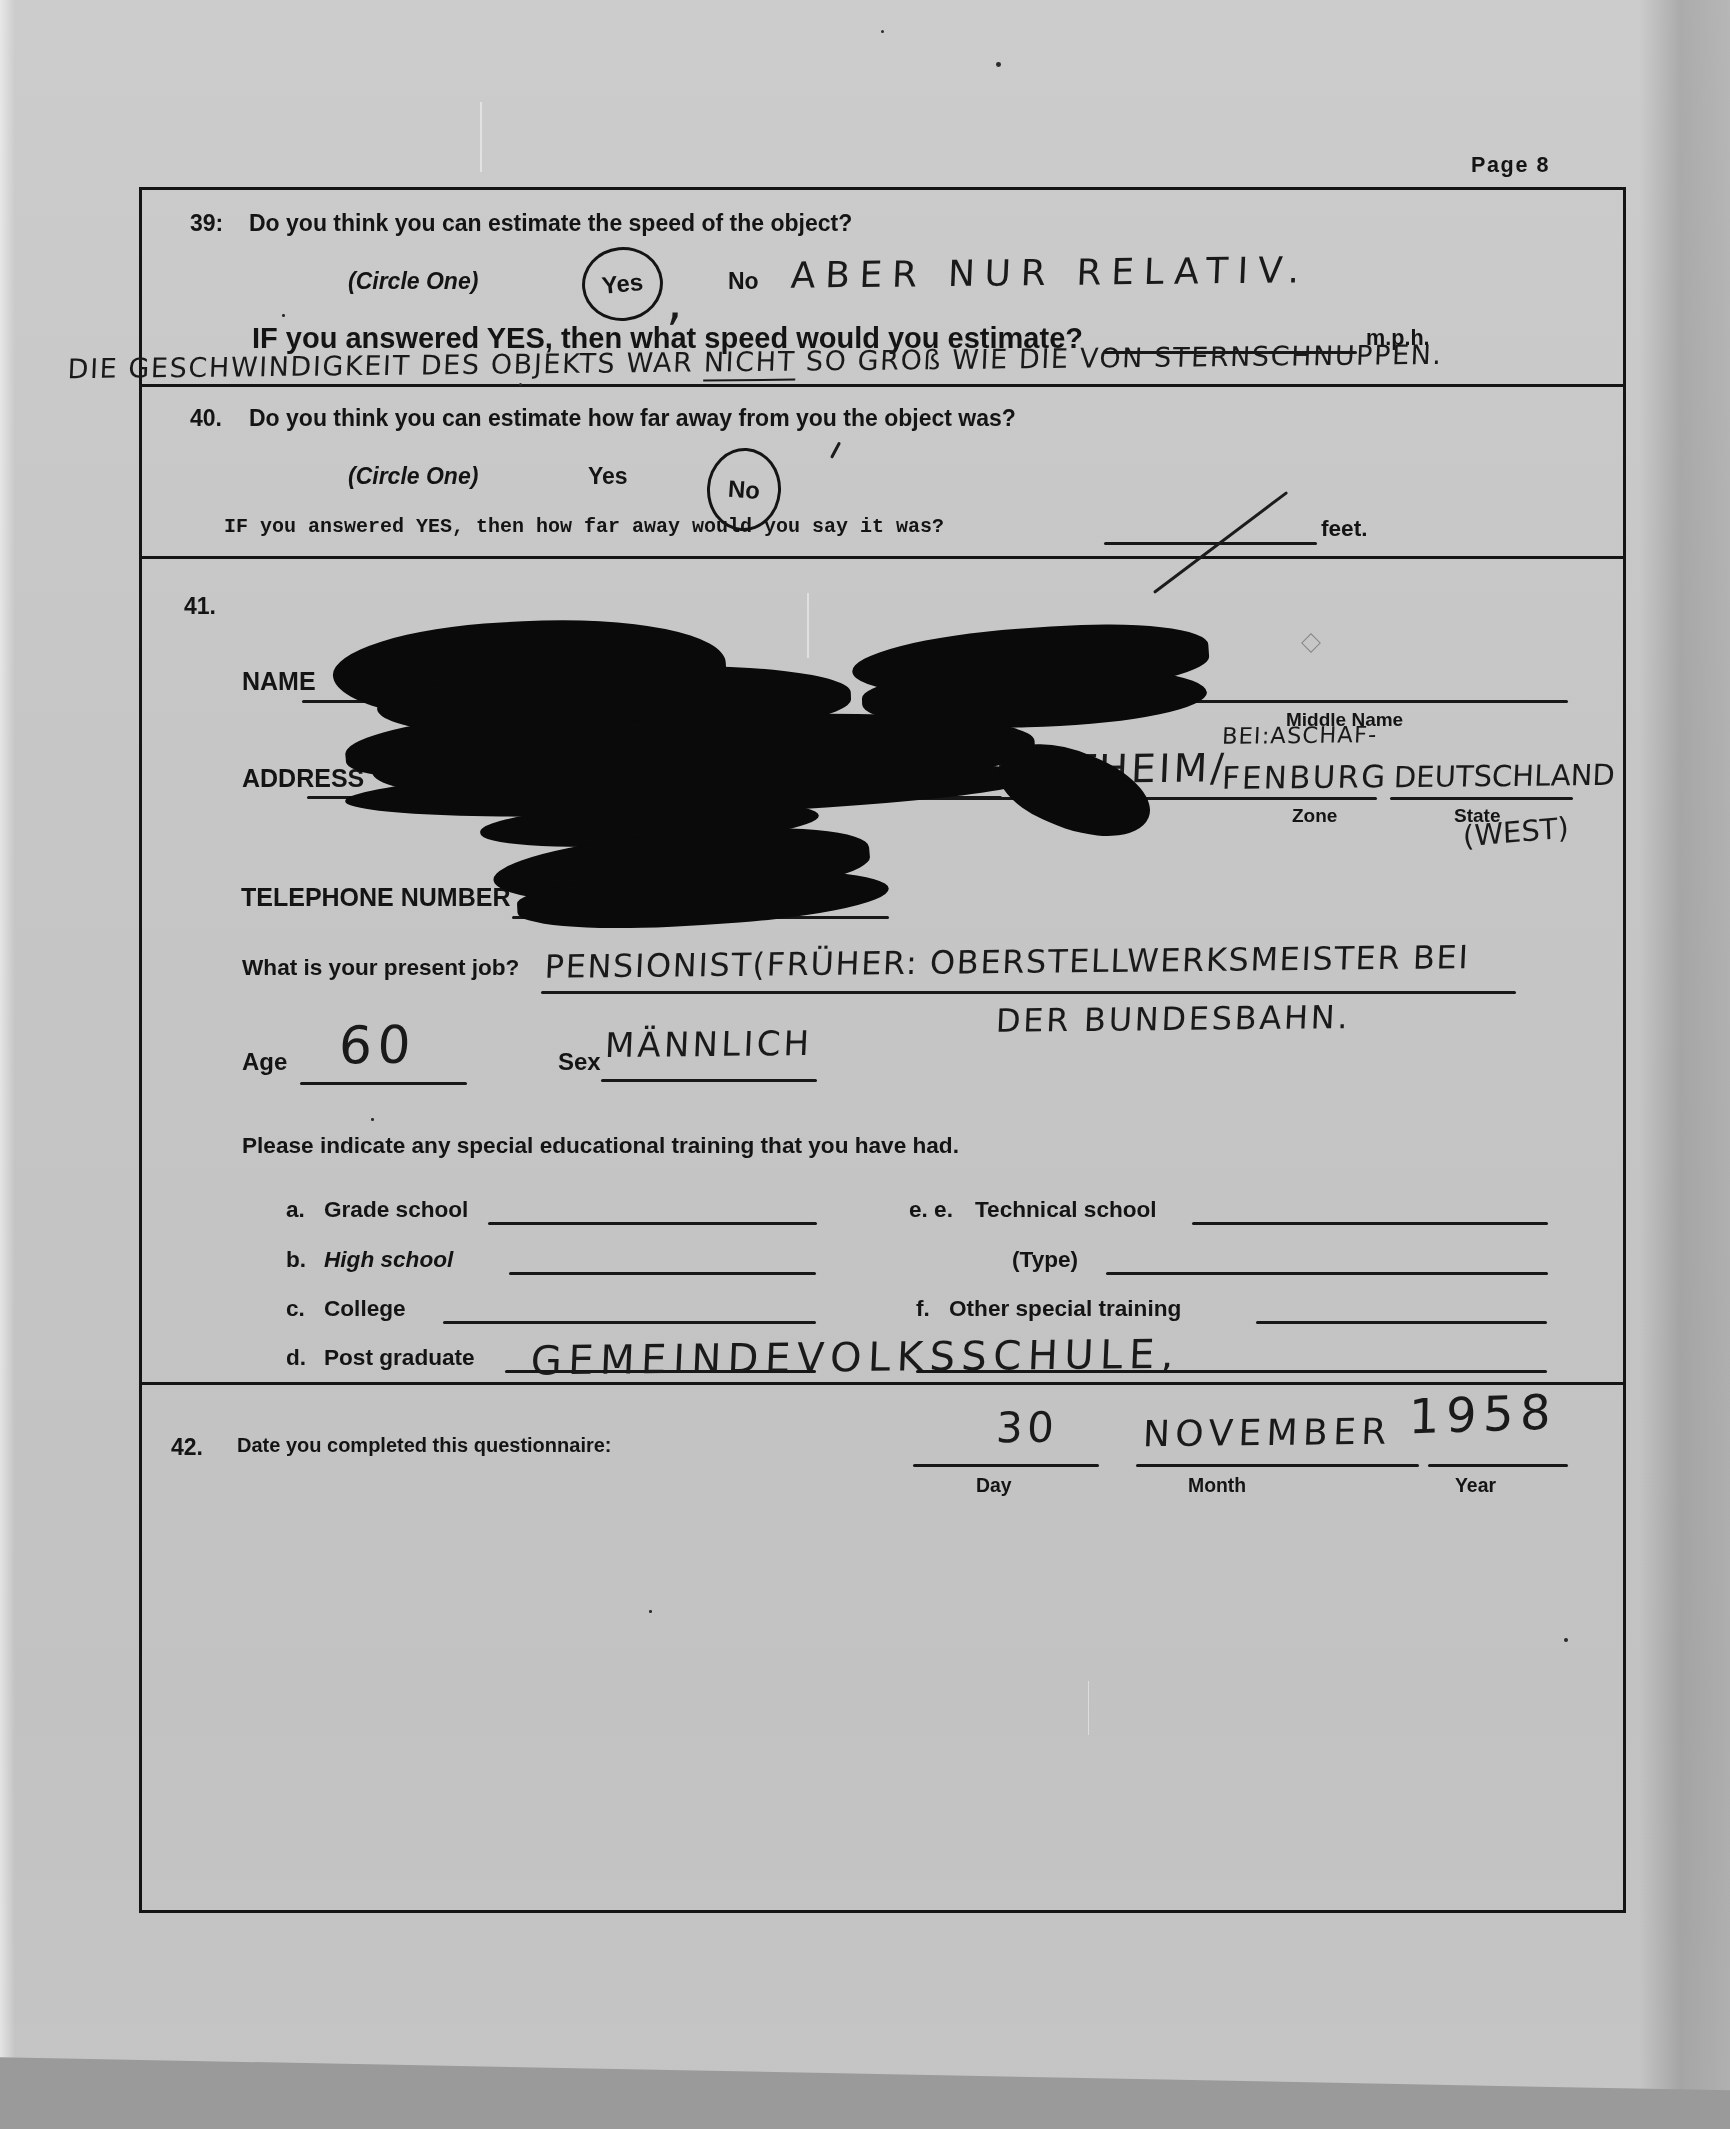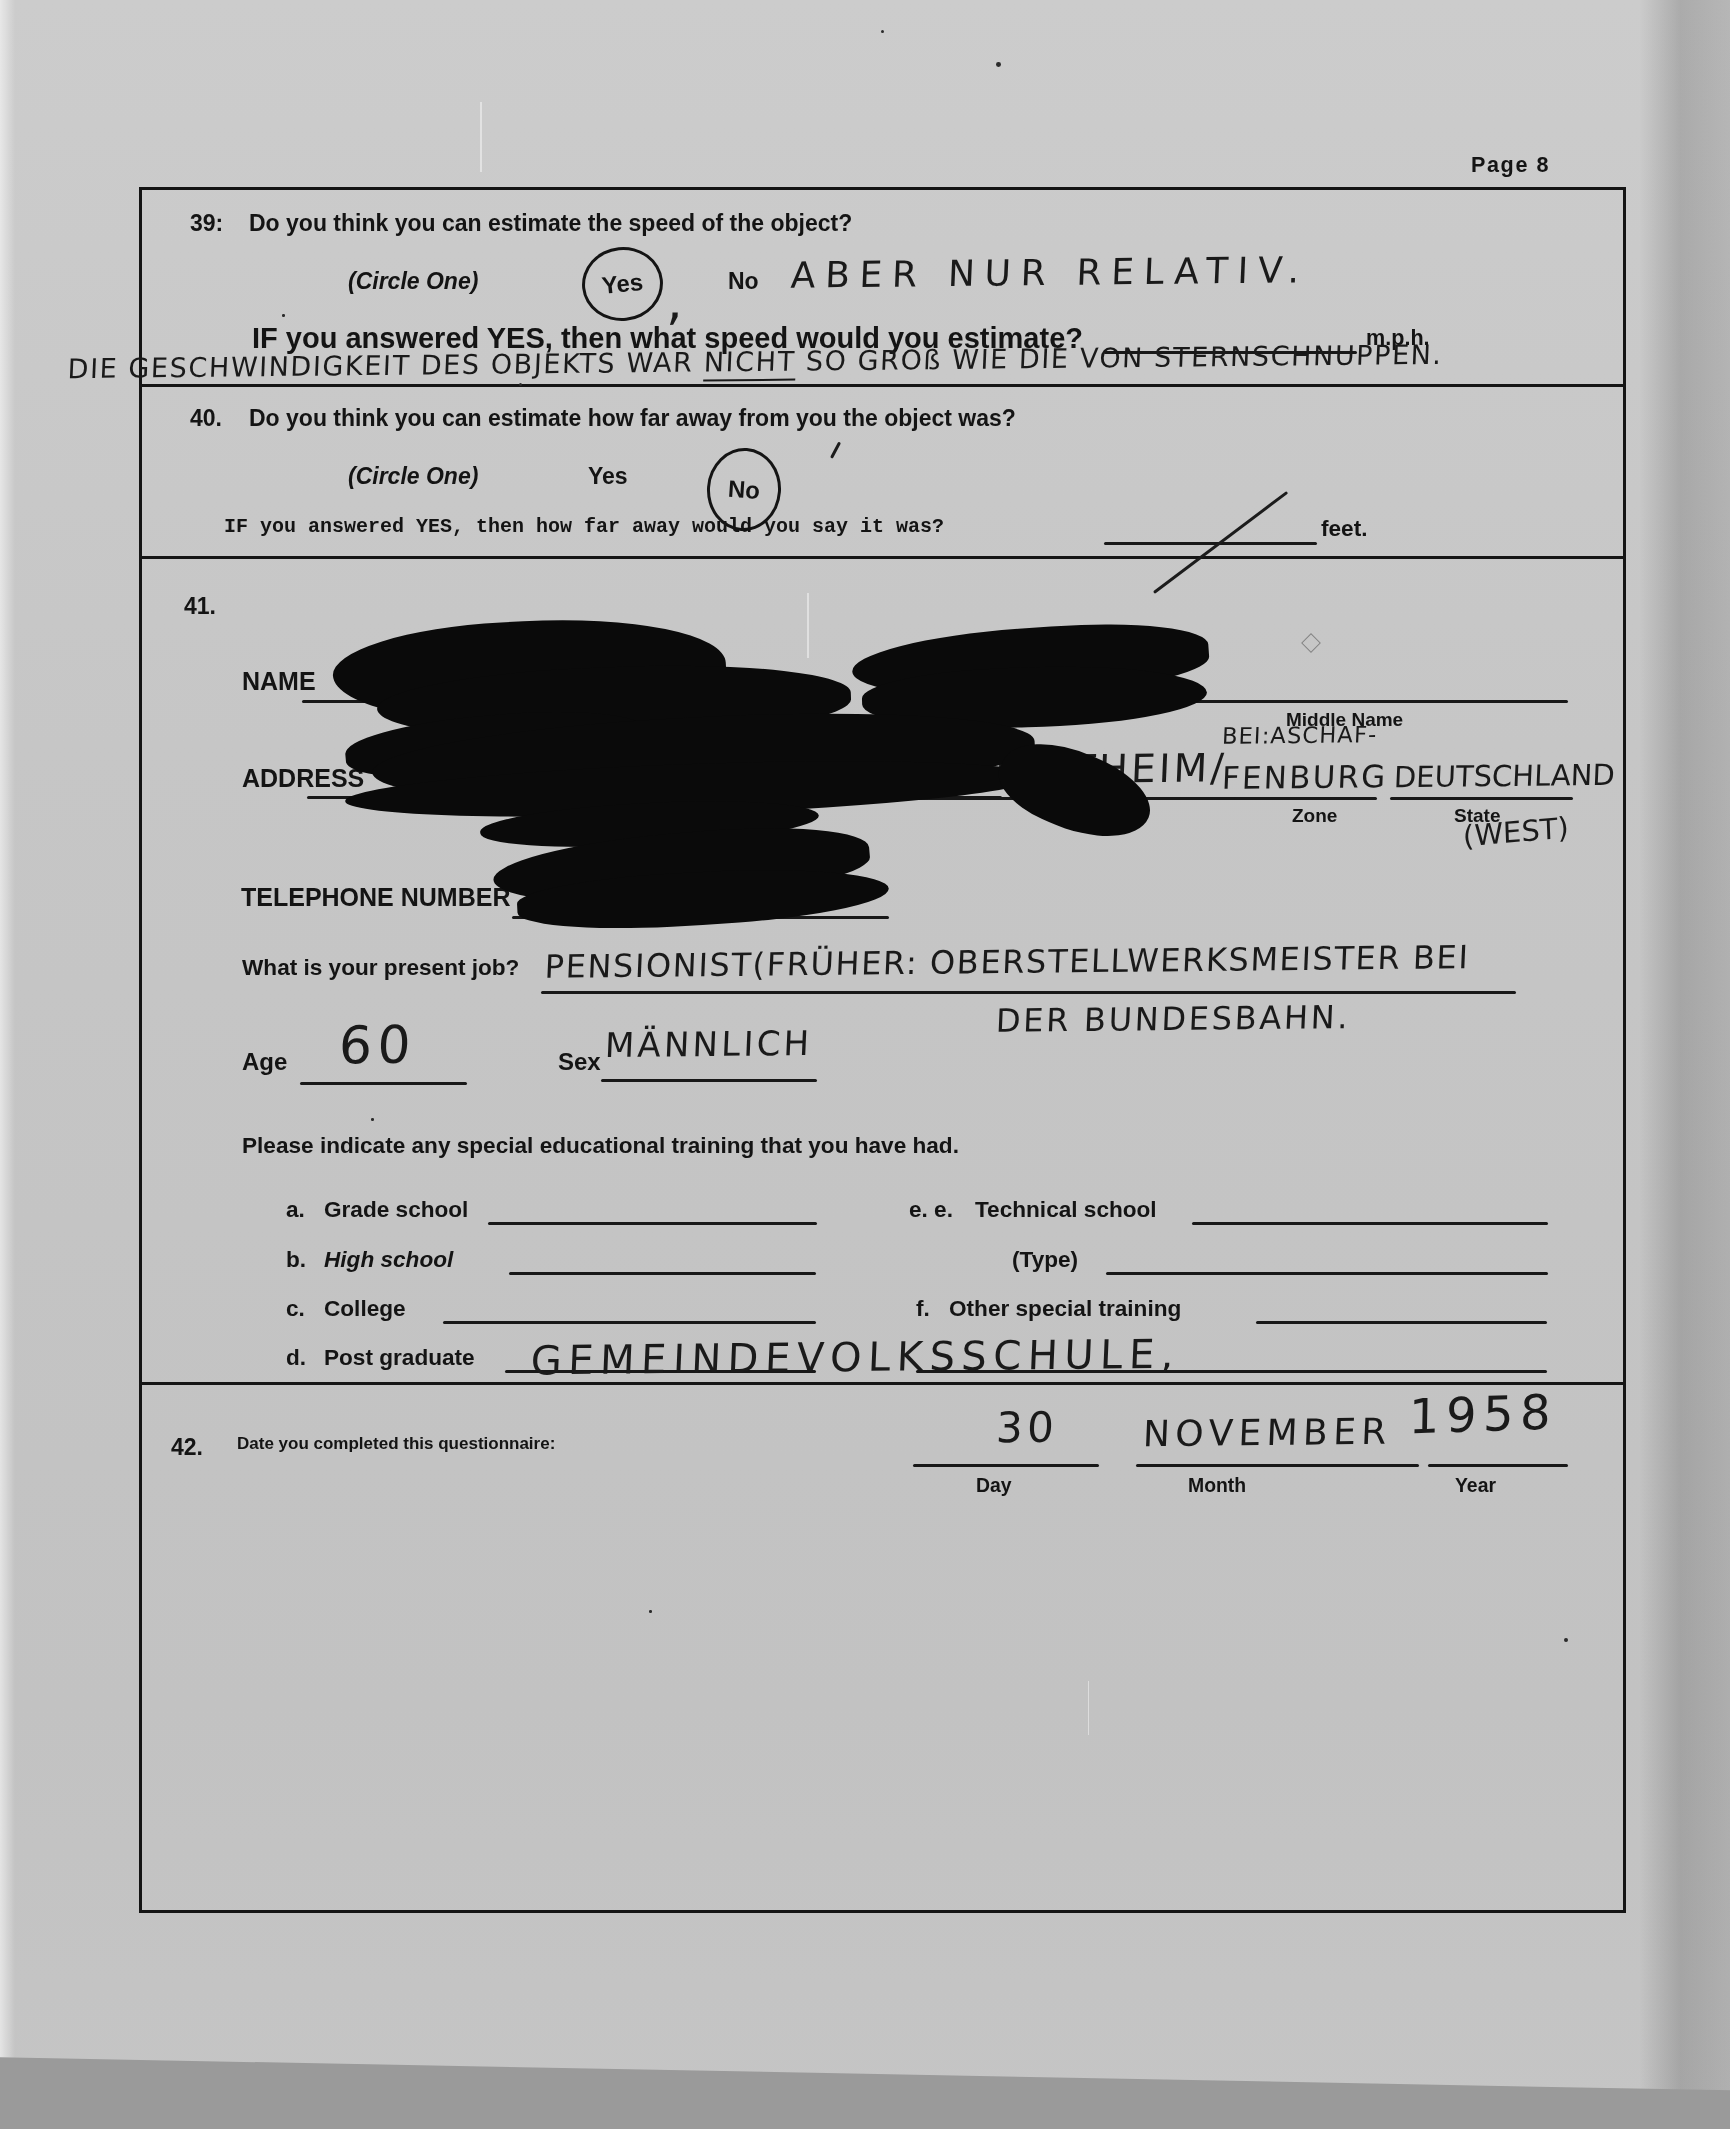--- a/index.html
+++ b/index.html
@@ -163,21 +163,21 @@
   <div class="ln" style="left:1106px;top:1272px;width:442px;"></div>
 
   <div class="pt" style="left:916px;top:1296px;font-size:22.6px;">f.</div>
   <div class="pt" style="left:949px;top:1296px;font-size:22.6px;">Other special training</div>
   <div class="ln" style="left:1256px;top:1321px;width:291px;"></div>
   <div class="ln" style="left:916px;top:1370px;width:631px;"></div>
 
   <div class="hw" style="left:531px;top:1334px;font-size:40px;letter-spacing:6.5px;">GEMEINDEVOLKSSCHULE,</div>
 
   <div class="pt" style="left:171px;top:1434px;font-size:23px;">42.</div>
-  <div class="pt" style="left:237px;top:1434px;font-size:17px;">Date you completed this questionnaire:</div>
+  <div class="pt" style="left:237px;top:1434px;font-size:20px;">Date you completed this questionnaire:</div>
 
   <div class="hw" style="left:996px;top:1403px;font-size:42px;letter-spacing:4.3px;">30</div>
   <div class="ln" style="left:913px;top:1464px;width:186px;"></div>
   <div class="pt" style="left:976px;top:1474px;font-size:19.4px;">Day</div>
 
   <div class="hw" style="left:1143px;top:1412px;font-size:36px;letter-spacing:5.4px;">NOVEMBER</div>
   <div class="ln" style="left:1136px;top:1464px;width:283px;"></div>
   <div class="pt" style="left:1188px;top:1474px;font-size:19.4px;">Month</div>
 
   <div class="hw" style="left:1409px;top:1386px;font-size:48px;letter-spacing:6.5px;transform:skewX(-3deg) rotate(-2deg);">1958</div>

